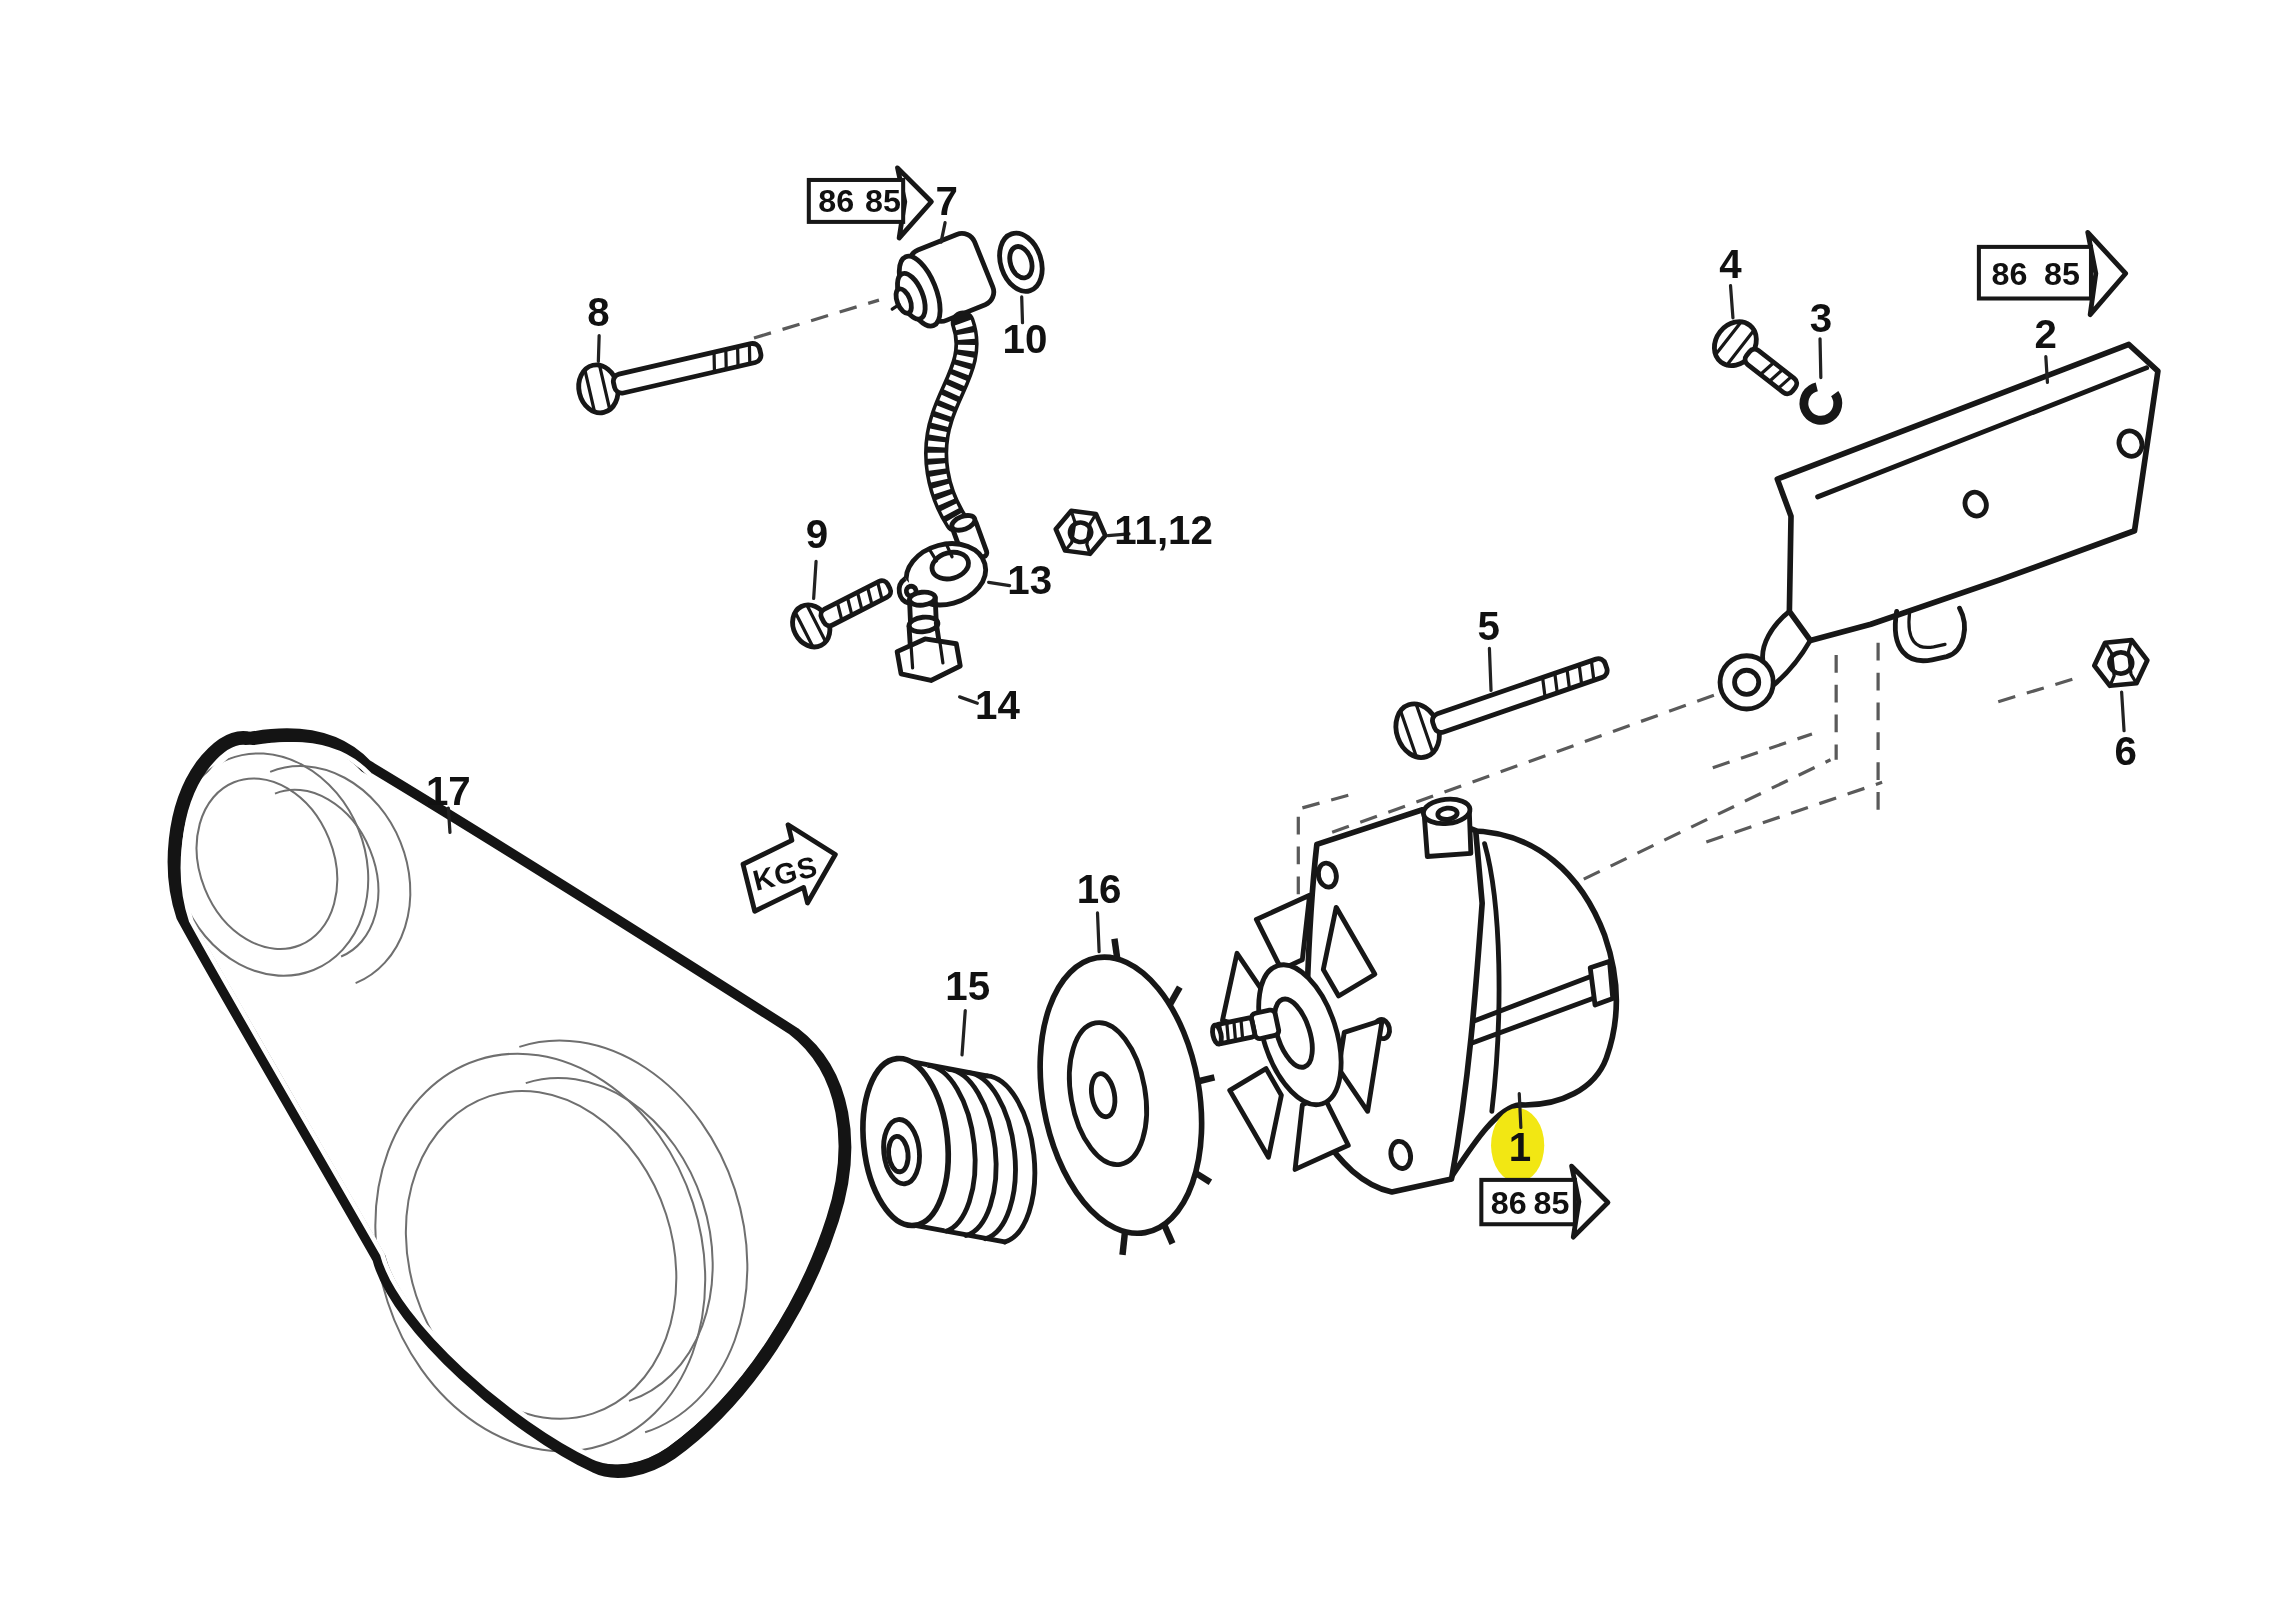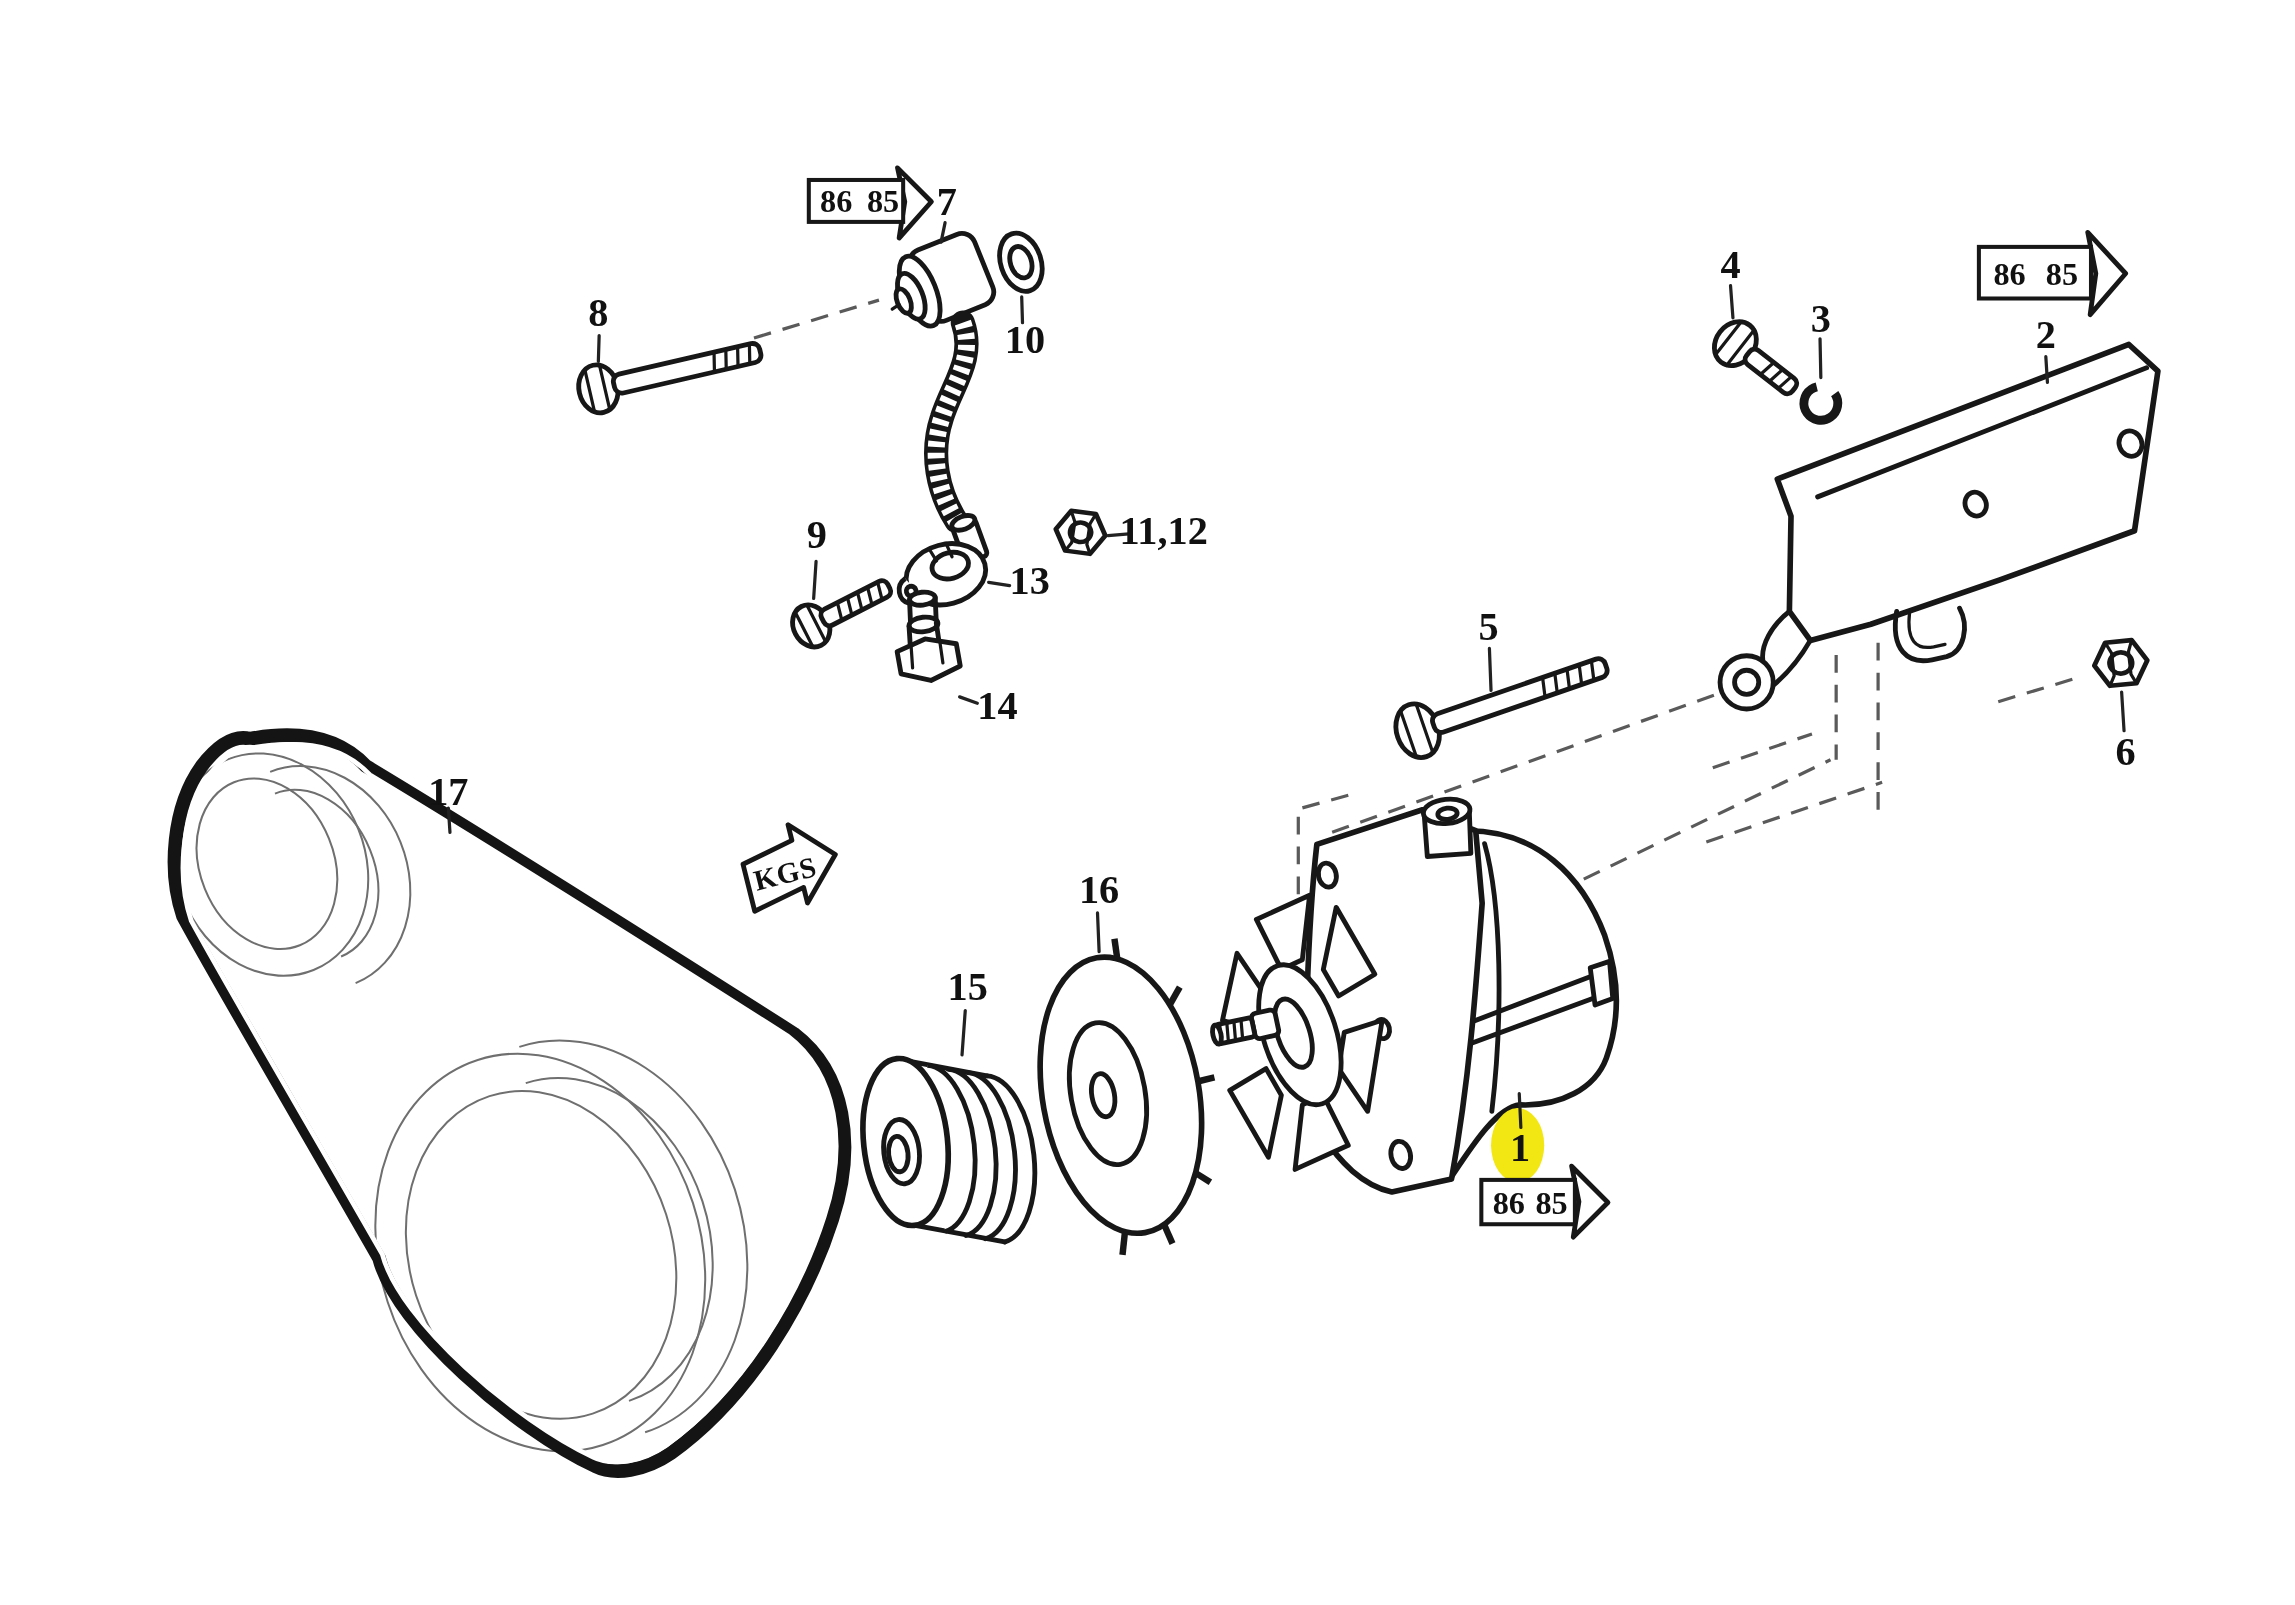--- a/index.html
+++ b/index.html
@@ -1,17 +1,17 @@
 <!DOCTYPE html>
 <html style="font-size:13px"><head>
 <meta charset="utf-8">
 <style>
   html,body{margin:0;padding:0;background:#ffffff;}
   #stage{position:relative;width:2295px;height:1605px;background:#ffffff;overflow:hidden;
-         font-family:Liberation Serif, serif;}
+         font-family:Liberation Sans, sans-serif;}
   svg{position:absolute;left:0;top:0;}
   .ln{fill:none;stroke:#171717;stroke-width:6;stroke-linecap:round;stroke-linejoin:round;}
   .lnf{fill:#ffffff;stroke:#171717;stroke-width:6;stroke-linejoin:round;}
   .lnf7{fill:#ffffff;stroke:#171717;stroke-width:7;stroke-linejoin:round;}
   .thin{fill:none;stroke:#171717;stroke-width:4;stroke-linecap:round;}
   .phantom{fill:none;stroke:#6f6f6f;stroke-width:2.5;}
   .dash{fill:none;stroke:#5a5a5a;stroke-width:4;stroke-dasharray:22 15;stroke-linecap:butt;}
   .callout{font-weight:700;font-size:50px;fill:#111;text-anchor:middle;}
   .refnum{font-weight:700;font-size:40px;fill:#111;text-anchor:middle;}
   .kgstxt{font-weight:700;font-size:36px;fill:#111;text-anchor:middle;letter-spacing:1px;}

